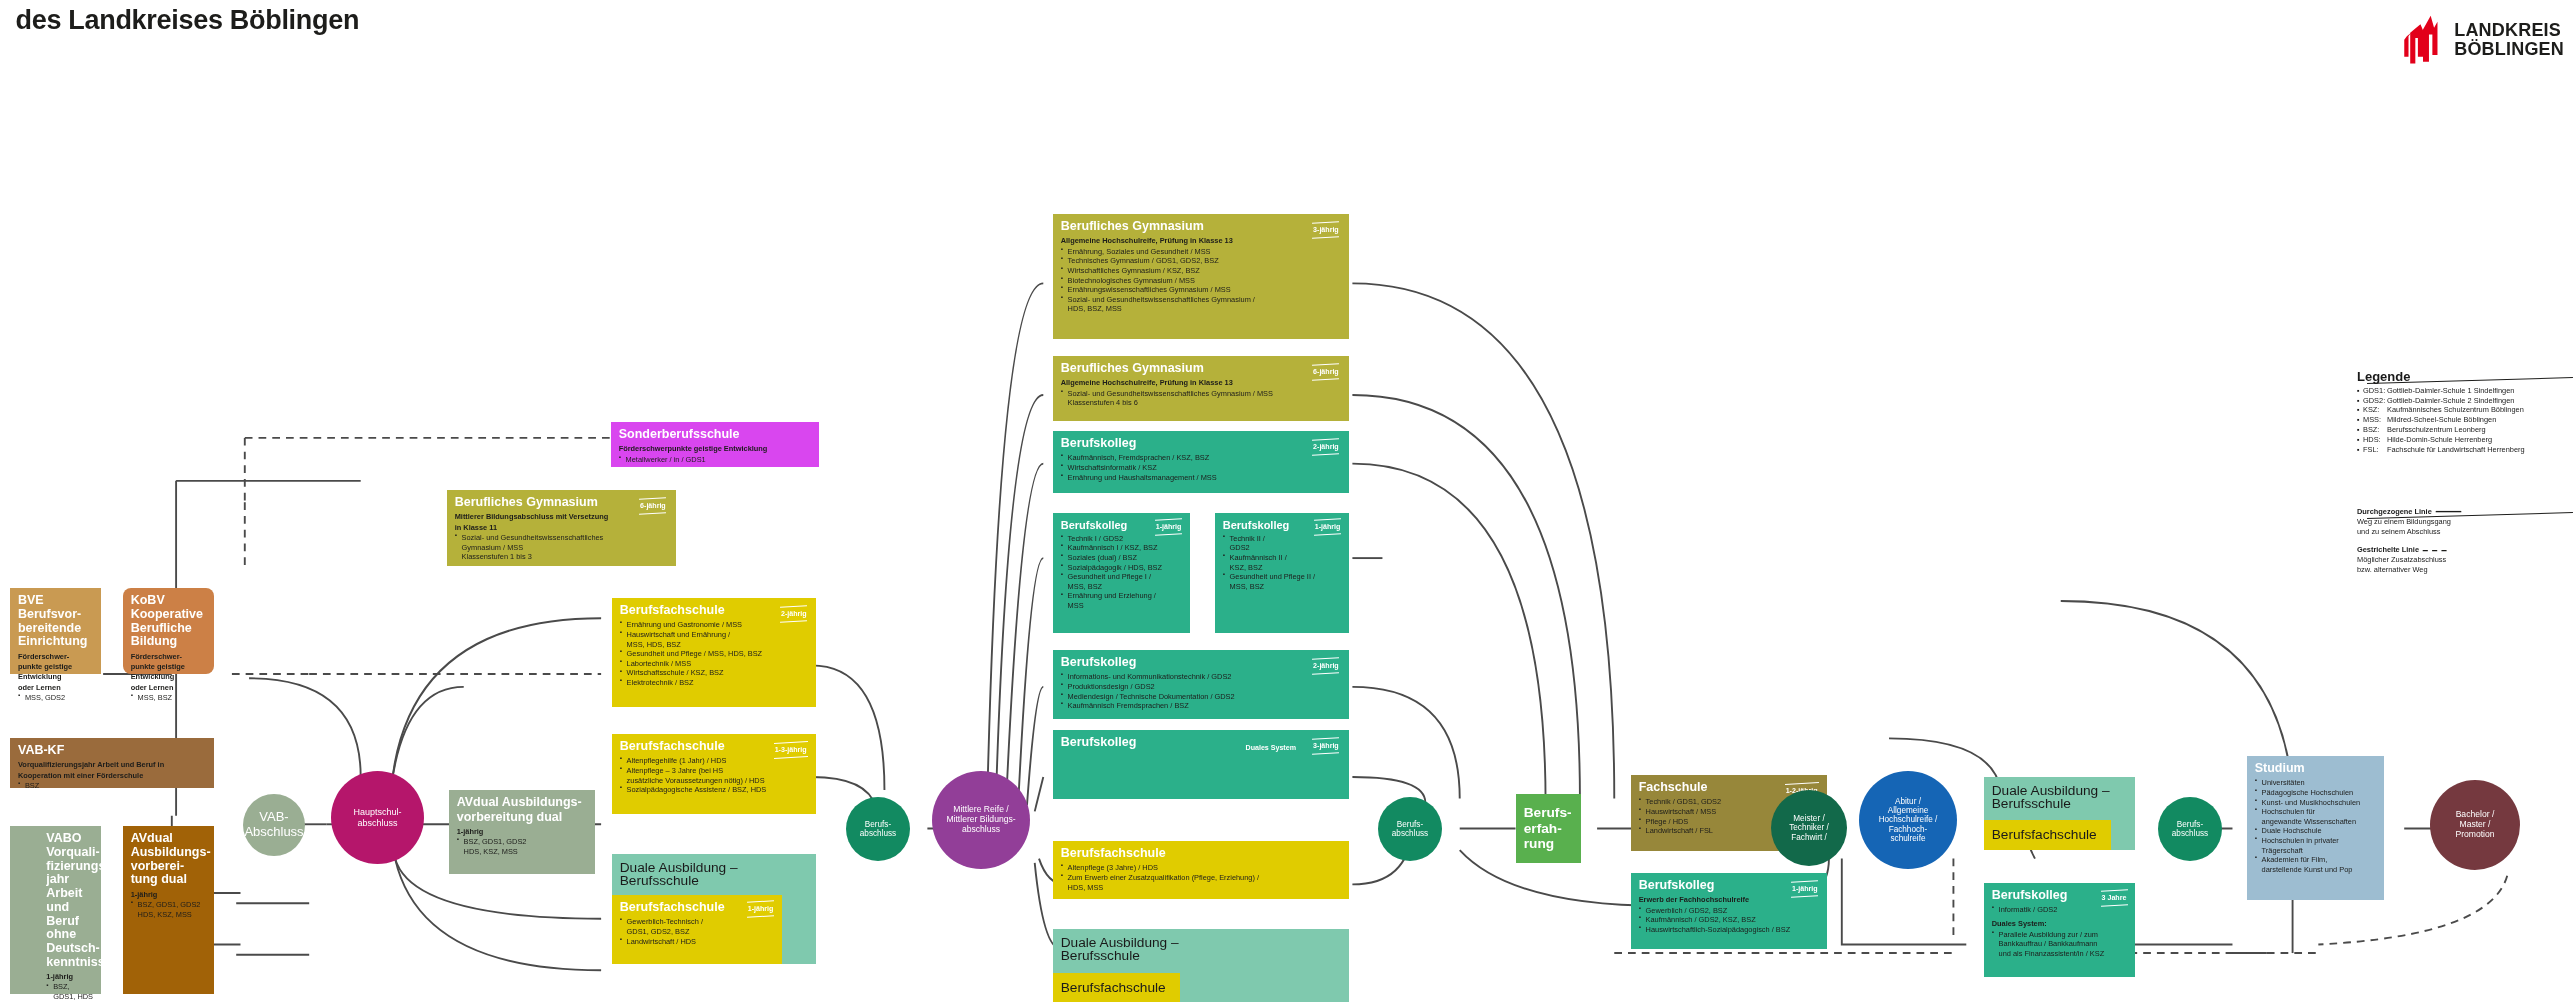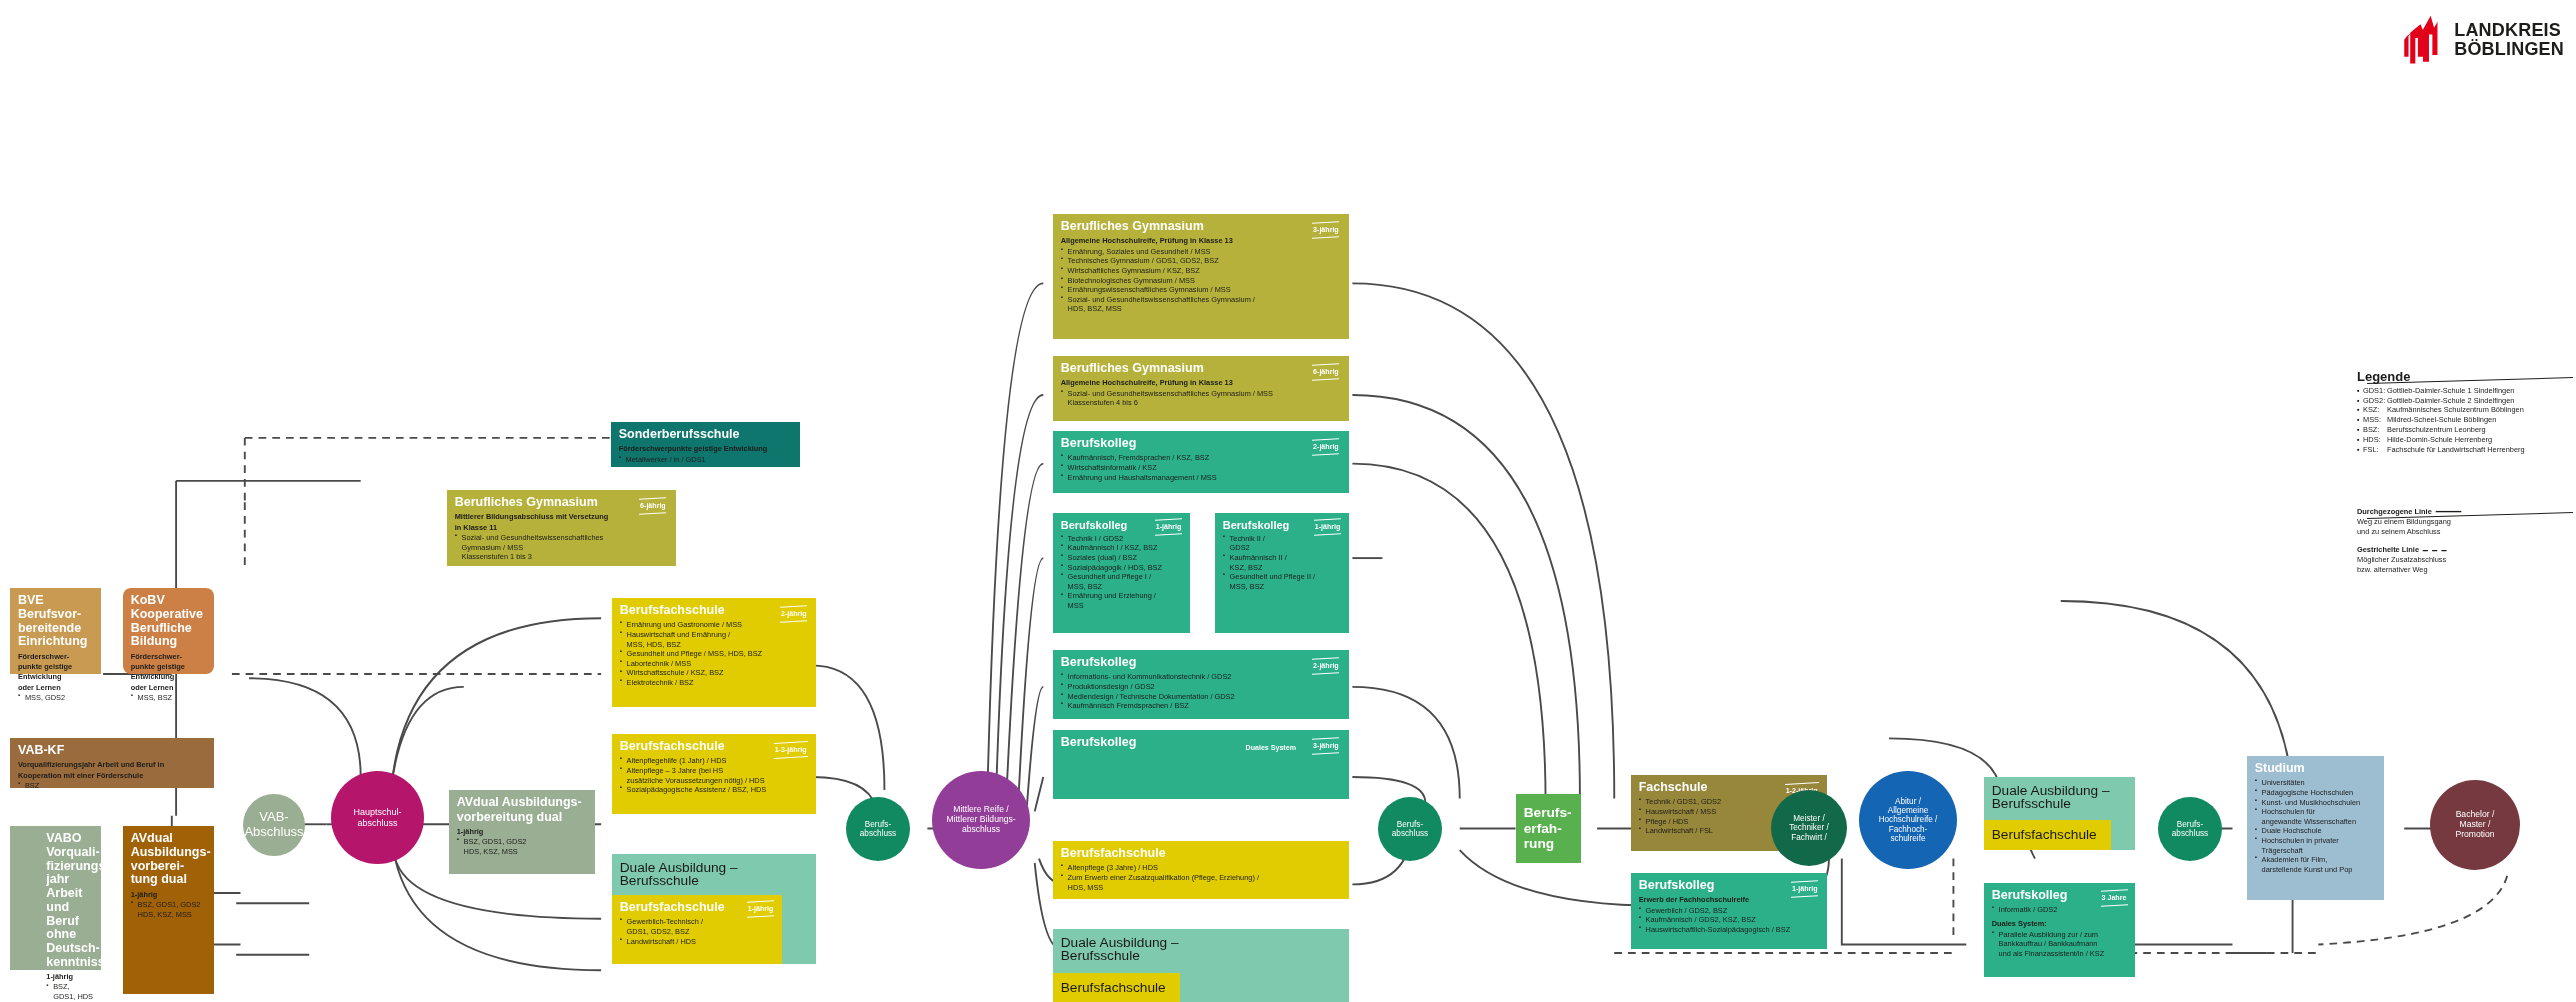--- a/index.html
+++ b/index.html
@@ -119,20 +119,21 @@
     <path d="M2800 965 L2860 965"></path>
     <path d="M2920 1020 Q2900 1090 2700 1100" stroke-dasharray="9 7"></path>
     <path d="M2400 1110 L2700 1110" stroke-dasharray="9 7"></path>
 
     <path d="M1880 1110 L2280 1110" stroke-dasharray="9 7"></path>
     <path d="M2600 1110 L2640 1110" stroke-dasharray="9 7"></path>
   </g>
 </svg>
 
 <div class="abs" id="title">
+  <div>des Landkreises Böblingen</div>
 </div>
 
 <div class="abs" id="logo">
   <svg class="mark" viewBox="0 0 54 62">
     <path fill="#e2001a" d="M36 2 L40 16 L44 9 L44 48 L38 48 L38 24 L34 24 L34 56 L27 56 L27 18 Z"></path>
     <path fill="#e2001a" d="M24 12 L27 19 L27 50 L21 50 L21 28 L18 28 L18 58 L12 58 L12 22 Z"></path>
     <path fill="#e2001a" d="M13 22 L10 26 L10 50 L5 50 L5 30 L8 26 Z"></path>
   </svg>
   <div class="ltxt">
     <div>LANDKREIS</div>
@@ -232,21 +233,21 @@
 <div class="abs" style="left:1053px;top:929px;width:296px;height:73px;background:#7fc9ae;">
   <div style="padding:6px 7.7px 0 7.7px;">
     <div class="h">Duale Ausbildung –</div>
     <div class="h" style="margin-top:-1.7px">Berufsschule</div>
   </div>
   <div class="abs" style="left:0px;top:44px;width:127px;height:29px;background:#e0cc00;">
     <div class="h" style="padding:6.9px 7.7px;">Berufsfachschule</div>
   </div>
 </div>
 
-<div class="abs box" style="left:611px;top:422px;width:189px;height:45px;background:#0f766e;">
+<div class="abs box" style="left:611px;top:422px;width:208px;height:45px;background:#d946ef;">
   <div class="h">Sonderberufsschule</div>
   <div class="sub">Förderschwerpunkte geistige Entwicklung</div>
   <ul>
     <li>Metallwerker / in / GDS1</li>
   </ul>
 </div>
 
 <div class="abs box" style="left:447px;top:490px;width:229px;height:76px;background:#b5b13a;">
   <div class="h">Berufliches Gymnasium</div>
   <div class="dur" style="right:10.3px;top:12px;">6-jährig</div>
@@ -340,21 +341,21 @@
 
 <div class="abs box" style="left:10.3px;top:738px;width:204px;height:50px;background:#9a6b3c;">
   <div class="h">VAB-KF</div>
   <div class="sub">Vorqualifizierungsjahr Arbeit und Beruf in</div>
   <div class="sub">Kooperation mit einer Förderschule</div>
   <ul>
     <li>BSZ</li>
   </ul>
 </div>
 
-<div class="abs box" style="left:10.3px;top:826px;width:91px;height:144px;background:#9aae93;padding-left:36px;">
+<div class="abs box" style="left:10.3px;top:826px;width:91px;height:168px;background:#9aae93;padding-left:36px;">
   <div class="h">VABO</div>
   <div class="h" style="margin-top:-2.6px">Vorquali-</div>
   <div class="h" style="margin-top:-2.6px">fizierungs-</div>
   <div class="h" style="margin-top:-2.6px">jahr Arbeit</div>
   <div class="h" style="margin-top:-2.6px">und Beruf</div>
   <div class="h" style="margin-top:-2.6px">ohne</div>
   <div class="h" style="margin-top:-2.6px">Deutsch-</div>
   <div class="h" style="margin-top:-2.6px">kenntnisse</div>
   <div class="sub" style="margin-top:2.6px">1-jährig</div>
   <ul>

